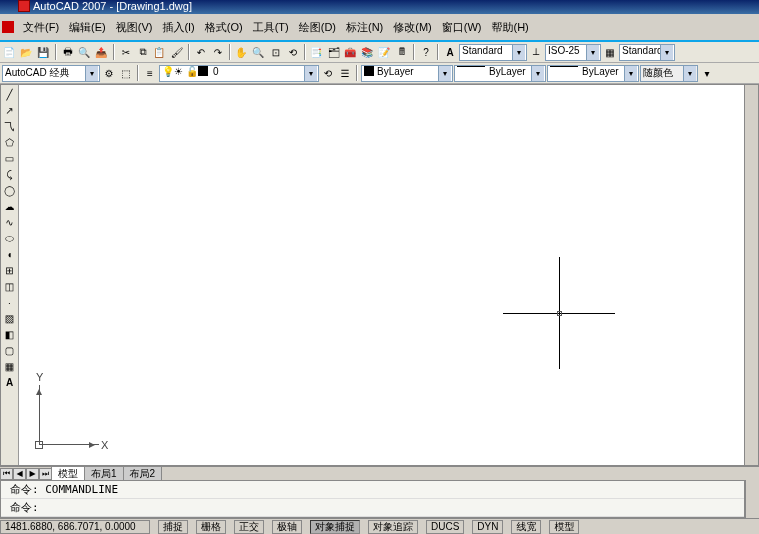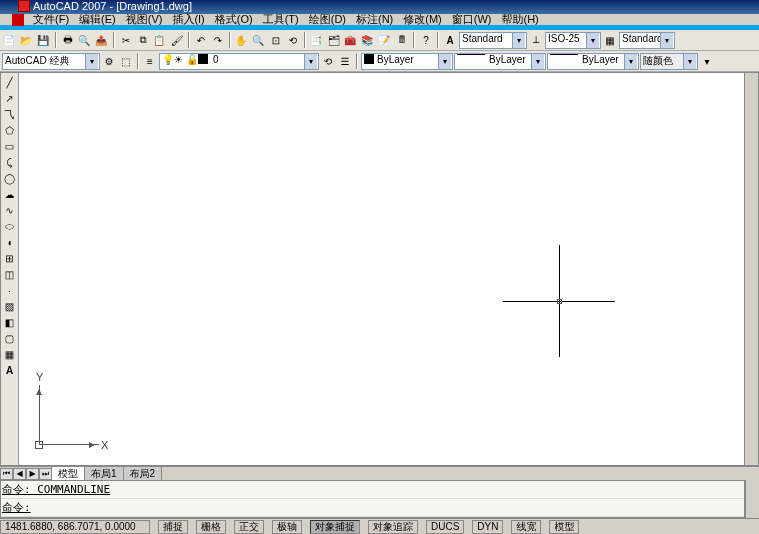--- a/index.html
+++ b/index.html
@@ -21,25 +21,25 @@
   padding: 0 18px;
   font-size: 11px;
 }
 .titlebar .appicon {
   width: 12px; height: 12px;
   background: #d22; border: 1px solid #800;
   margin-right: 3px;
 }
 .menubar {
   background: #d4d0c8;
-  height: 16px;
+  height: 28px;
   display: flex;
   align-items: center;
-  padding: 0 12px;
-  border-bottom: 5px solid #0ea5e9;
+  padding: 0 2px;
+  border-bottom: 2px solid #0ea5e9;
 }
 .menubar .appicon2 {
   width: 12px; height: 12px;
   background: #c00; margin-right: 4px;
 }
 .menubar span.menu {
   padding: 0 5px;
   cursor: default;
 }
 .toolbar-row {
@@ -118,21 +118,21 @@
   font-size: 10px; border-top: 1px solid #888;
 }
 .sheet-nav { display: flex; }
 .sheet-nav div { width: 13px; height: 12px; border: 1px solid #888; display: flex; align-items: center; justify-content: center; background: #e0e0e0; font-size: 8px; }
 .sheet-tab { padding: 0 6px; background: #fff; border: 1px solid #888; border-bottom: none; margin-left: -1px; }
 .sheet-tab.inactive { background: #ccc; text-align: right; }
 .cmdline {
   background: #f5f5f1; border: 1px solid #888;
   font-family: "SimSun", monospace; font-size: 11px;
 }
-.cmdline .row { padding: 1px 1px; border-bottom: 1px solid #ddd; text-decoration: underline; }
+.cmdline .row { padding: 1px 9px; border-bottom: 1px solid #ddd; }
 .cmd-scroll { width: 14px; background: #d4d0c8; border-left: 1px solid #888; }
 .statusbar {
   height: 16px; background: #d4d0c8; display: flex; align-items: center;
   font-size: 10px; border-top: 1px solid #888; gap: 8px;
 }
 .statusbar .cell { border: 1px solid #888; padding: 0 4px; height: 14px; display: flex; align-items: center; }
 .statusbar .cell.pressed { background: #b0b0b0; border: 1px inset #888; }
 .layerline { display: flex; align-items: center; gap: 2px; }
 .layerline .lico { width: 10px; height: 10px; display: inline-block; }
 </style>

